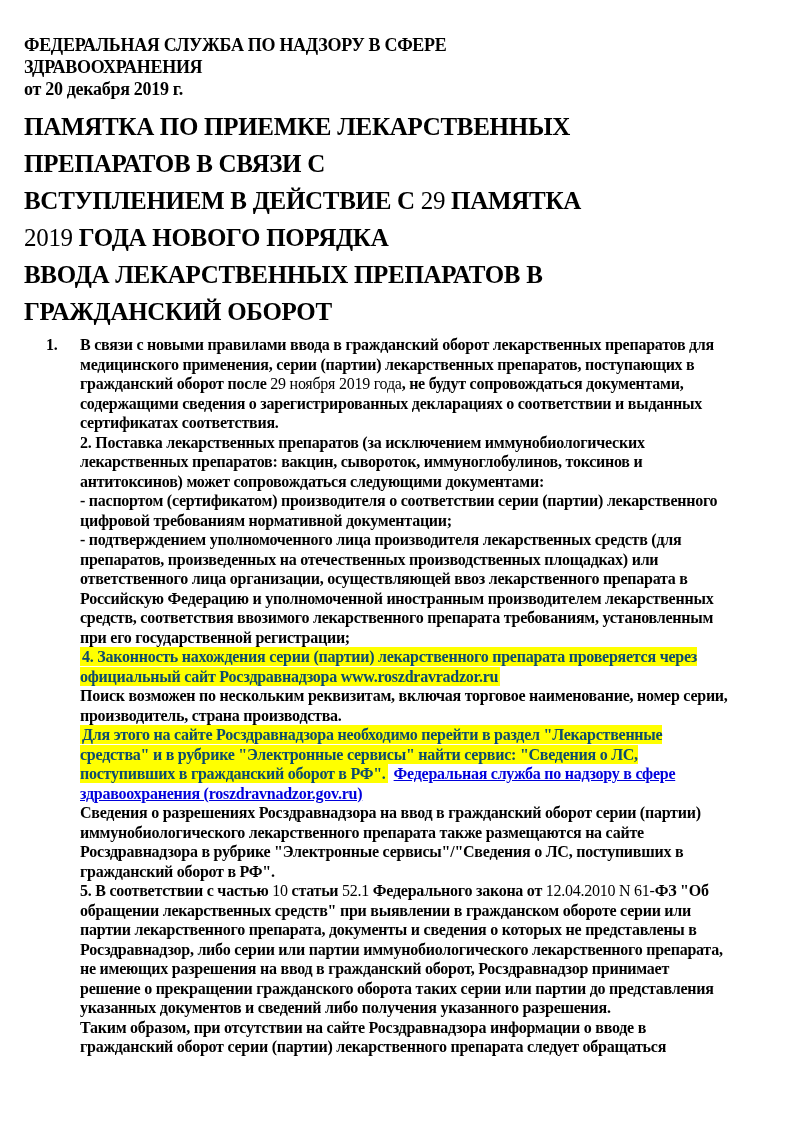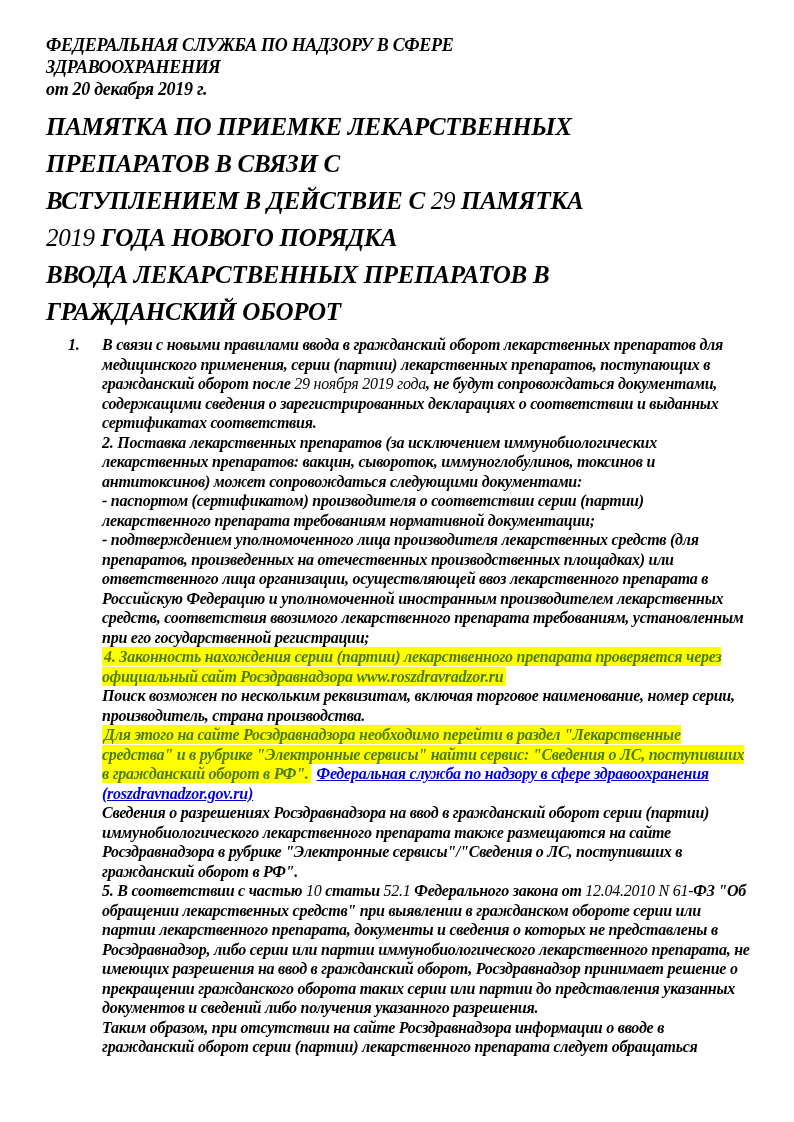--- a/index.html
+++ b/index.html
@@ -11,22 +11,21 @@
     width: 794px;
     height: 1122px;
     overflow: hidden;
     font-family: "Liberation Serif", "DejaVu Serif", serif;
     color: #000000;
   }
   .page {
     box-sizing: border-box;
     width: 650px;
     height: 1122px;
-    padding: 34px 40px 0 46px;
-    font-style: italic;
+    padding: 34px 40px 0 24px;
   }
   .org {
     font-size: 18px;
     line-height: 22px;
     font-weight: 700;
     letter-spacing: -0.3px;
   }
   .date {
     font-size: 18px;
     line-height: 22px;
@@ -57,21 +56,21 @@
     position: absolute;
     left: -34px;
     top: 0;
     font-weight: 700;
   }
   .num {
     font-weight: 400;
   }
   mark.hl {
     background: #ffff00;
-    color: #4d7c0f;
+    color: #0c4a6e;
     padding: 1px 2px 1px 2px;
   }
   a.doc-link {
     color: #0000dd;
     font-weight: 700;
     text-decoration: underline;
     margin-left: 6px;
   }
 </style>
 </head>
@@ -87,21 +86,21 @@
     <div class="title-line"><span>ВСТУПЛЕНИЕМ В ДЕЙСТВИЕ С </span><span class="num">29</span><span> ПАМЯТКА </span><span class="num">2019</span><span> ГОДА НОВОГО ПОРЯДКА</span></div>
     <div class="title-line">ВВОДА ЛЕКАРСТВЕННЫХ ПРЕПАРАТОВ В ГРАЖДАНСКИЙ ОБОРОТ</div>
   </h1>
 
   <div class="doc-body">
 
     <p class="para"><span class="marker">1.</span><span>В связи с новыми правилами ввода в гражданский оборот лекарственных препаратов для медицинского применения, серии (партии) лекарственных препаратов, поступающих в гражданский оборот после </span><span class="num">29 ноября 2019 года</span><span>, не будут сопровождаться документами, содержащими сведения о зарегистрированных декларациях о соответствии и выданных сертификатах соответствия.</span></p>
 
     <p class="para">2. Поставка лекарственных препаратов (за исключением иммунобиологических лекарственных препаратов: вакцин, сывороток, иммуноглобулинов, токсинов и антитоксинов) может сопровождаться следующими документами:</p>
 
-    <p class="para">- паспортом (сертификатом) производителя о соответствии серии (партии) лекарственного препарата требованиям нормативной документации;</p>
+    <p class="para">- паспортом (сертификатом) производителя о соответствии серии (партии) лекарственного цифровой требованиям нормативной документации;</p>
 
     <p class="para">- подтверждением уполномоченного лица производителя лекарственных средств (для препаратов, произведенных на отечественных производственных площадках) или ответственного лица организации, осуществляющей ввоз лекарственного препарата в Российскую Федерацию и уполномоченной иностранным производителем лекарственных средств, соответствия ввозимого лекарственного препарата требованиям, установленным при его государственной регистрации;</p>
 
 
     <p class="para"><mark class="hl">4. Законность нахождения серии (партии) лекарственного препарата проверяется через официальный сайт Росздравнадзора www.roszdravradzor.ru</mark></p>
 
     <p class="para">Поиск возможен по нескольким реквизитам, включая торговое наименование, номер серии, производитель, страна производства.</p>
 
     <p class="para"><mark class="hl">Для этого на сайте Росздравнадзора необходимо перейти в раздел "Лекарственные средства" и в рубрике "Электронные сервисы" найти сервис: "Сведения о ЛС, поступивших в гражданский оборот в РФ".</mark><a class="doc-link" href="#">Федеральная служба по надзору в сфере здравоохранения (roszdravnadzor.gov.ru)</a></p>
 

